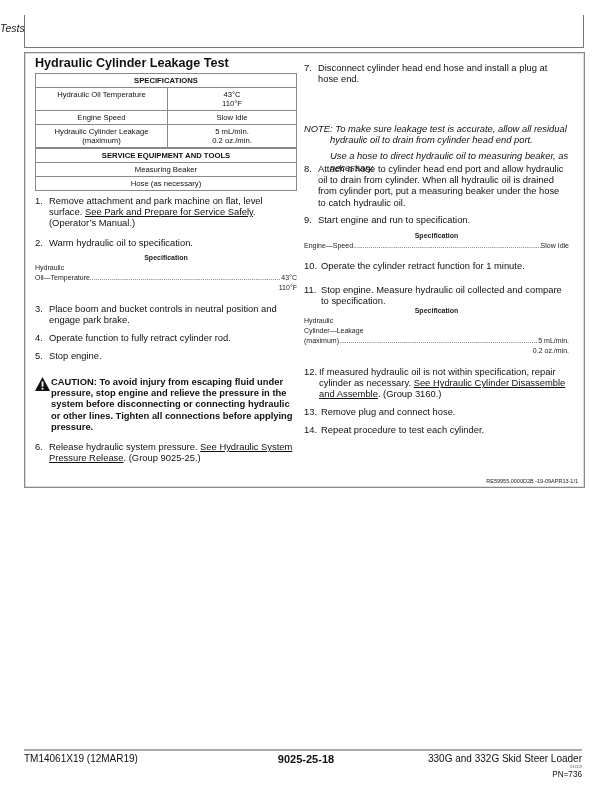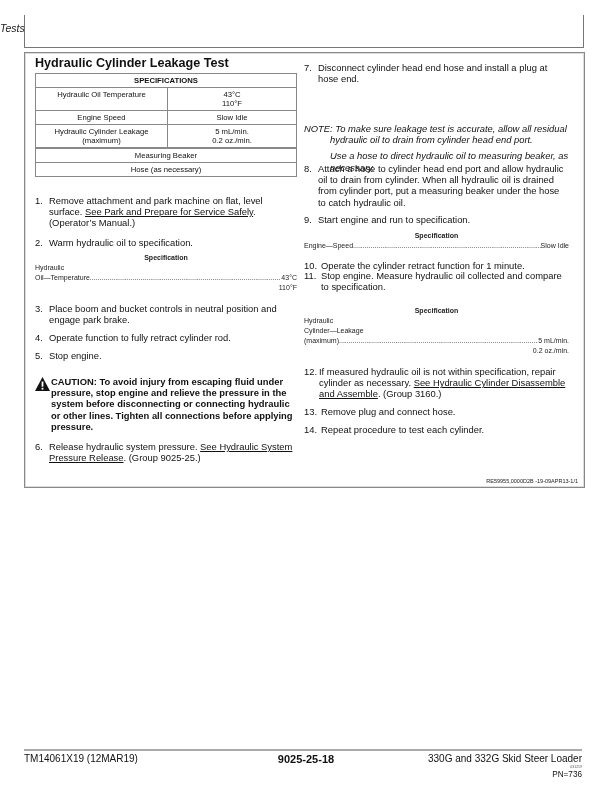--- a/index.html
+++ b/index.html
@@ -71,20 +71,23 @@
       </tr>
       <tr>
         <td><span>Hydraulic Cylinder Leakage</span><br><span>(maximum)</span></td>
         <td><span>5 mL/min.</span><br><span>0.2 oz./min.</span></td>
       </tr>
     </tbody>
       </table>
 
     <table class="spec t2">
       <tbody>
+          <tr>
+            <th>SERVICE EQUIPMENT AND TOOLS</th>
+          </tr>
       <tr>
             <td>Measuring Beaker</td>
           </tr>
       <tr>
             <td>Hose (as necessary)</td>
           </tr>
     </tbody>
       </table>
 
     <div class="step" style="top:142px; left:0; width:262px;">
@@ -166,21 +169,21 @@
           <span class="dots"></span>
           <span class="val">Slow Idle</span>
         </div>
     </div>
 
     <div class="step" style="top:207px; left:0; width:265px;">
       <span class="num">10.</span>
       <span class="txt" style="margin-left:17px;">Operate the cylinder retract function for 1 minute.</span>
     </div>
 
-    <div class="step" style="top:217px; left:0; width:265px;">
+    <div class="step" style="top:231px; left:0; width:265px;">
       <span class="num">11.</span>
       <span class="txt" style="margin-left:17px;">Stop engine.  Measure hydraulic oil collected and compare to specification.</span>
     </div>
 
     <div class="specblk" style="top:253px; left:0; width:265px;">
       <div class="spec-head">Specification</div>
       <div>Hydraulic</div>
       <div>Cylinder—Leakage</div>
       <div class="leader">
           <span class="lbl">(maximum)</span>

